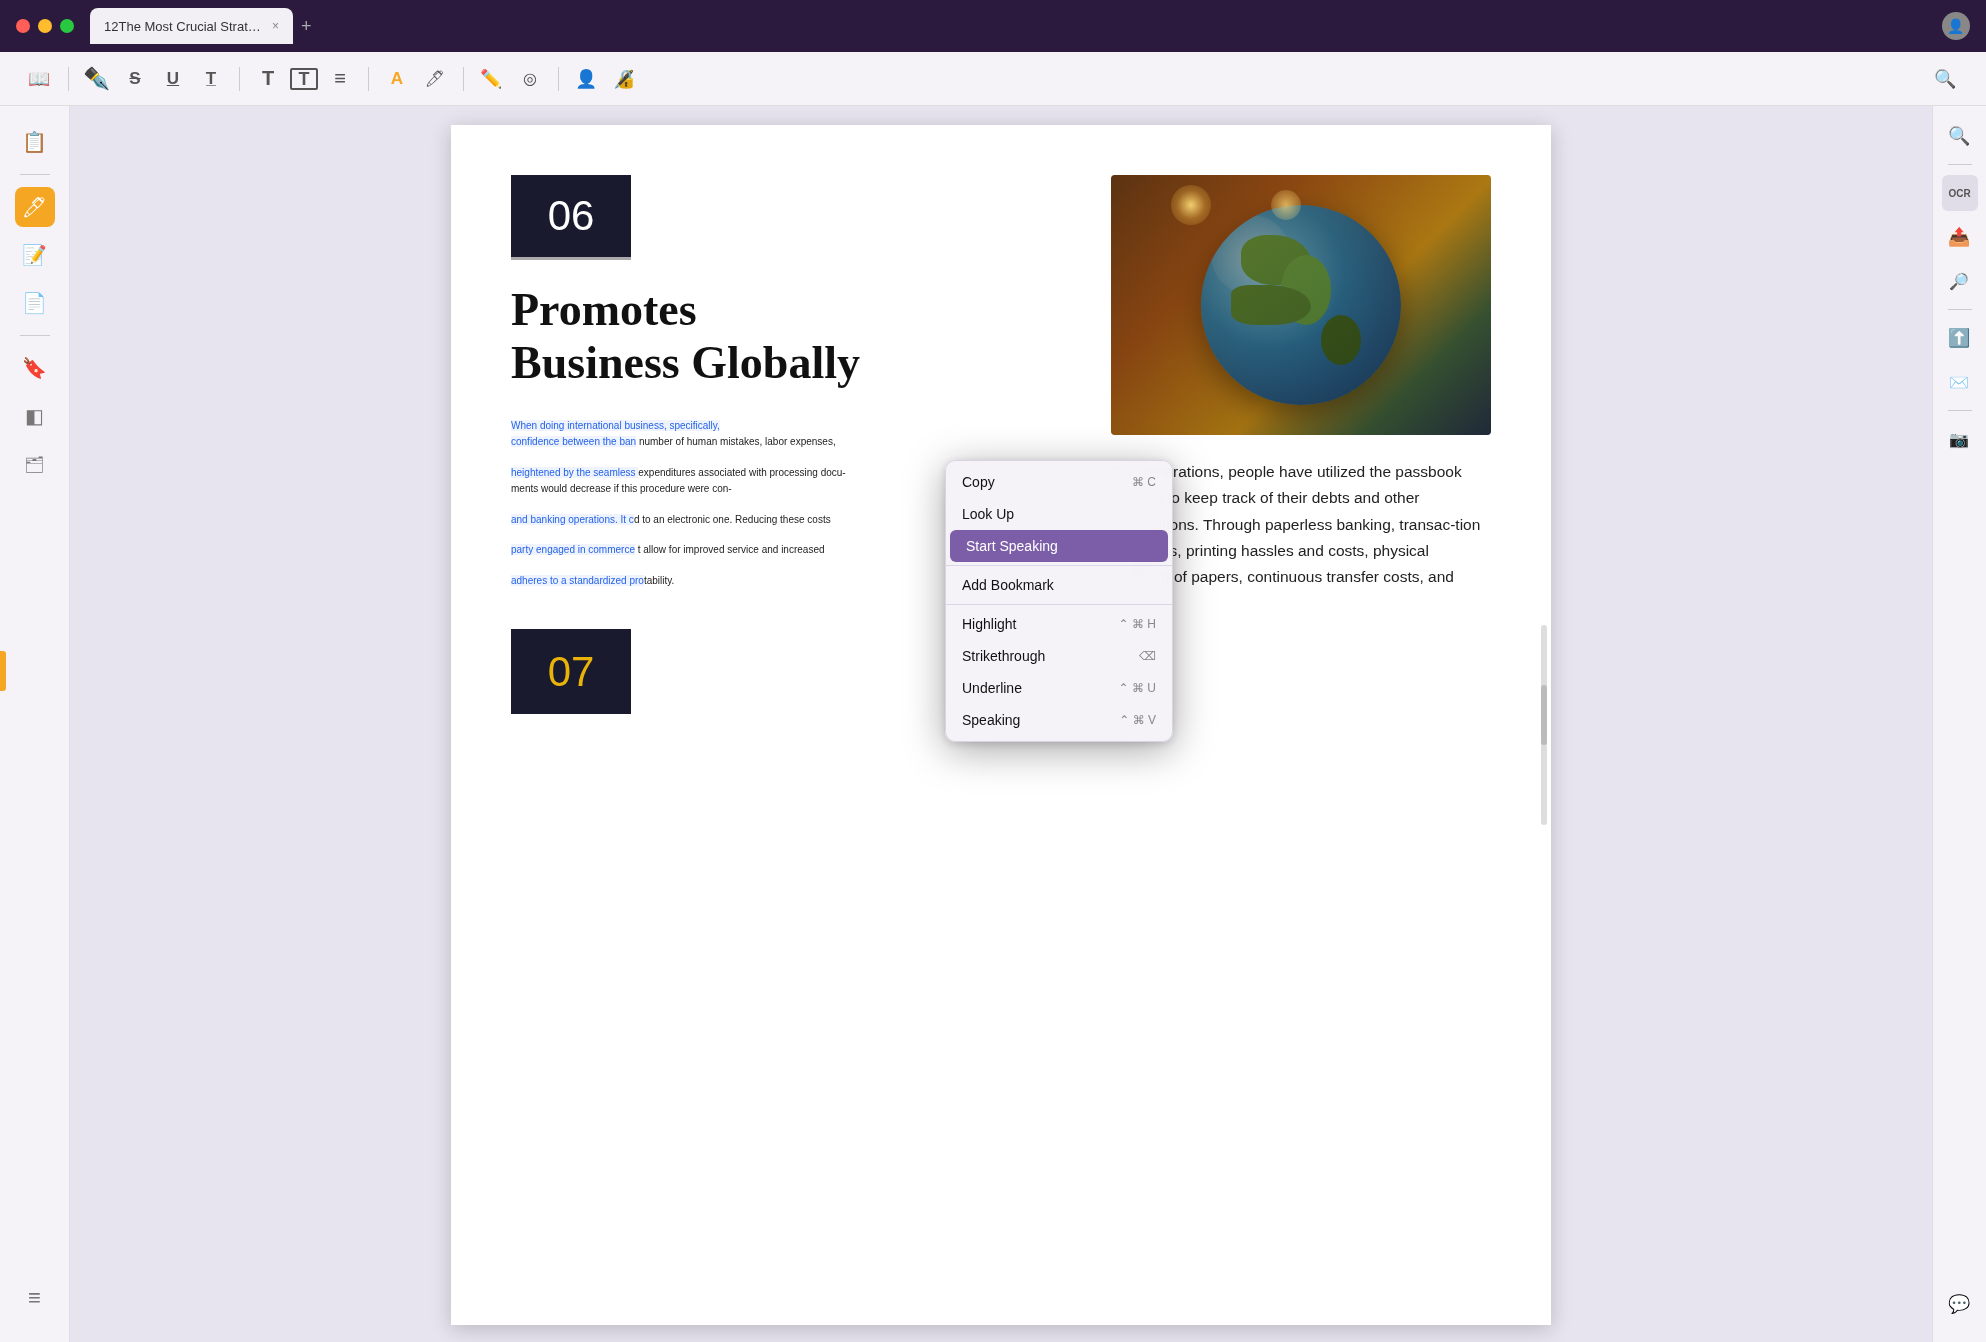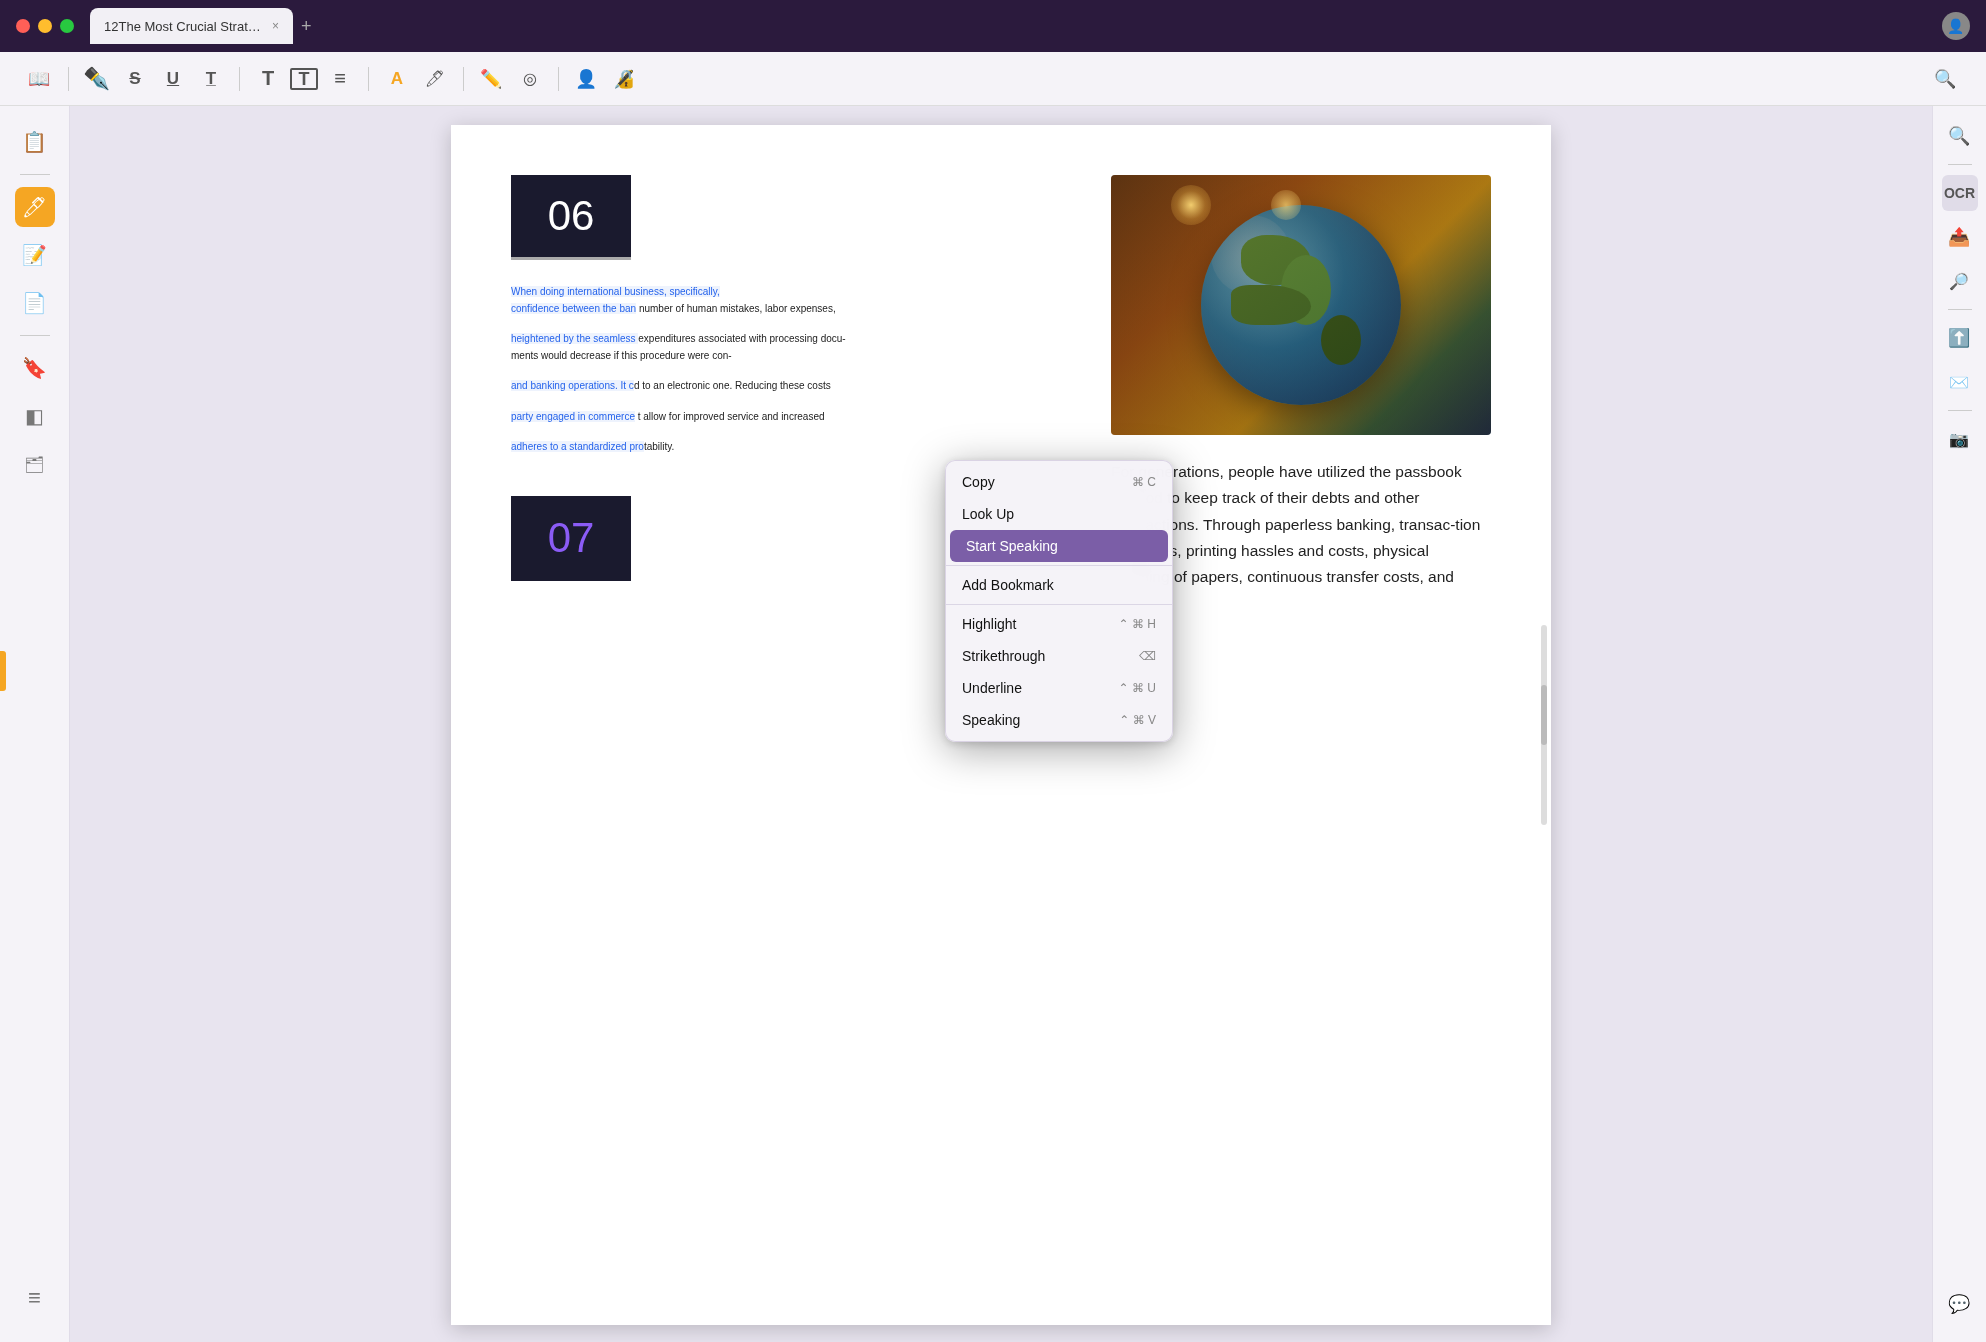--- a/index.html
+++ b/index.html
@@ -282,21 +282,21 @@
 
     .right-body-text {
       font-size: 15.5px;
       color: #222;
       line-height: 1.7;
     }
 
     
     .chapter-box-2 {
       background: #1a1a2e;
-      color: #8b5cf6;
+      color: #eab308;
       width: 120px;
       height: 85px;
       display: flex;
       flex-direction: column;
       align-items: center;
       justify-content: center;
       font-size: 42px;
       font-weight: 300;
       margin-top: 40px;
     }
@@ -459,20 +459,23 @@
   </div>
 
   <div class="content-area">
 
     <div class="pdf-page">
 
       <div class="pdf-left">
         <div class="chapter-box">
           <span>06</span>
         </div>
+        <div class="chapter-title">
+          Promotes<br>Business Globally
+        </div>
         <div class="body-text">
           <p>
             <span class="selected-text">When doing international business, specifically,<br>
             confidence between the ban</span><span> number of human mistakes, labor expenses,</span>
           </p>
           <p>
             <span class="selected-text">heightened by the seamless </span><span>expenditures associated with processing docu-<br>ments would decrease if this procedure were con-</span>
           </p>
           <p>
             <span class="selected-text">and banking operations. It c</span><span>d to an electronic one. Reducing these costs</span>
@@ -547,21 +550,21 @@
 
       <div class="scrollbar-track">
         <div class="scrollbar-thumb"></div>
       </div>
     </div>
   </div>
 
   <div class="right-sidebar">
     <div class="right-sidebar-icon" style="font-size:18px;">🔍</div>
     <div class="right-sidebar-sep"></div>
-    <div class="right-sidebar-icon" style="font-size:14px;font-weight:bold;color:#555;background:#e0dce8;padding:2px;">OCR</div>
+    <div class="right-sidebar-icon" style="font-size:10px;font-weight:bold;color:#555;background:#e0dce8;padding:2px;">OCR</div>
     <div class="right-sidebar-icon" style="font-size:18px;">📤</div>
     <div class="right-sidebar-icon" style="font-size:16px;">🔎</div>
     <div class="right-sidebar-sep"></div>
     <div class="right-sidebar-icon" style="font-size:18px;">⬆️</div>
     <div class="right-sidebar-icon" style="font-size:16px;">✉️</div>
     <div class="right-sidebar-sep"></div>
     <div class="right-sidebar-icon" style="font-size:16px;">📷</div>
     <div style="margin-top:auto;"></div>
     <div class="right-sidebar-icon" style="font-size:18px;margin-bottom:8px;">💬</div>
   </div>

